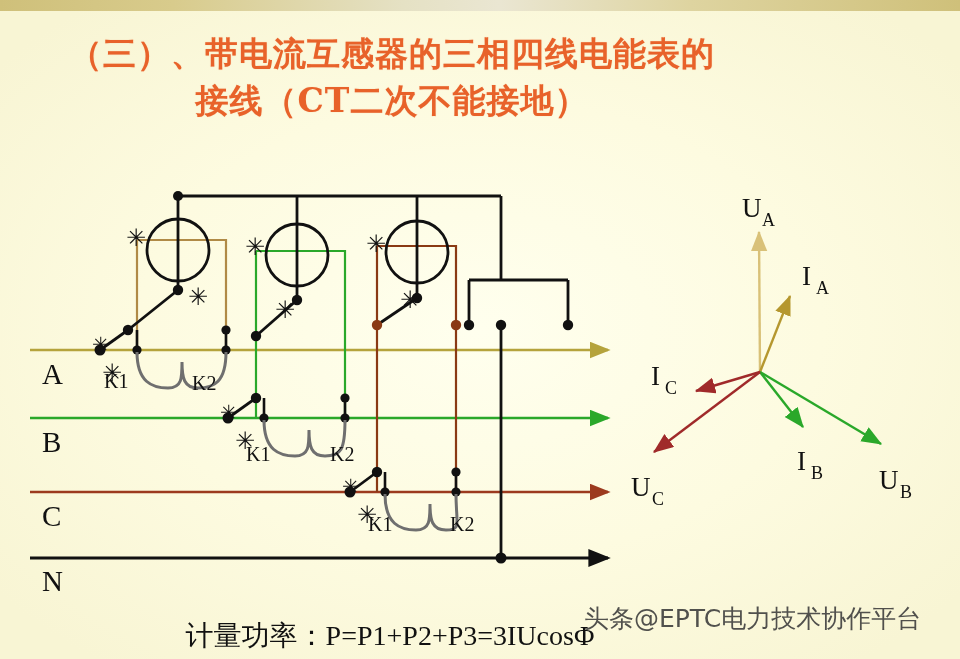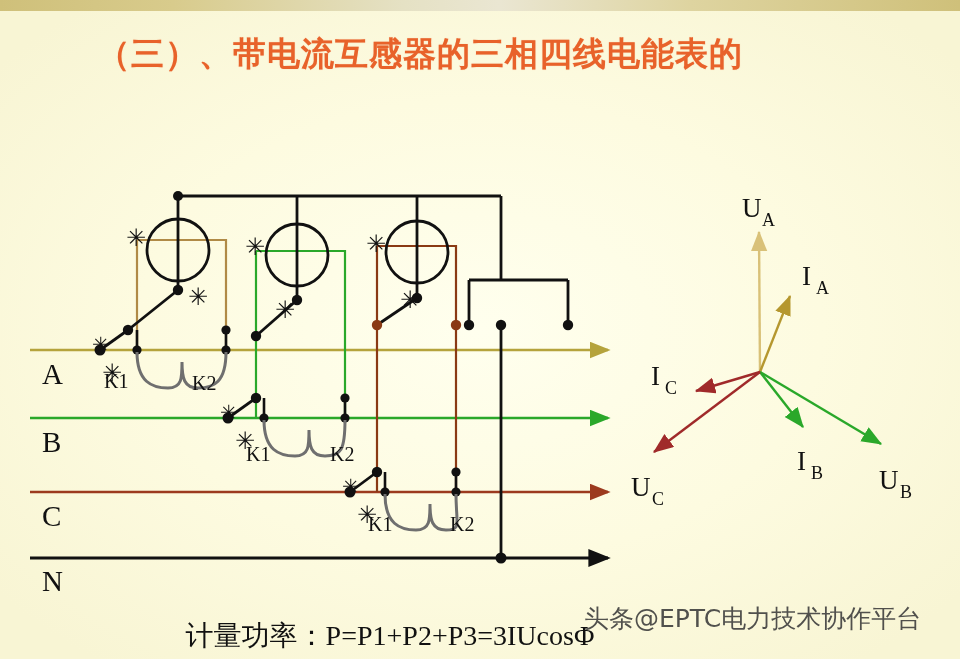--- a/index.html
+++ b/index.html
@@ -21,21 +21,20 @@
   .title{
     position:absolute;left:0;top:30px;width:784px;
     text-align:center;
     color:#e8622a;
     font-family:"DejaVu Serif","Liberation Serif",serif;
     font-weight:bold;
     font-size:33px;
     line-height:47px;
     letter-spacing:1px;
     text-shadow:0 0 1px rgba(232,98,42,.35);
-    padding-left:28px;
   }
   .title span{display:block;}
   svg#diagram{position:absolute;left:0;top:0;width:960px;height:659px;}
   .formula{
     position:absolute;left:0;top:617px;width:780px;text-align:center;
     font-size:28px;color:#111;
     font-family:"Liberation Serif","DejaVu Serif",serif;
     letter-spacing:0px;
   }
   .watermark{
@@ -51,20 +50,21 @@
 </style>
 </head>
 <body>
 
 <div id="stage">
 
   <div id="topband"></div>
 
   <div class="title">
     <span>（三）、带电流互感器的三相四线电能表的</span>
+    <span>接线（CT二次不能接地）</span>
   </div>
 
   <svg id="diagram" viewBox="0 0 960 659">
 
     <defs>
       <marker id="ah-tan" markerWidth="9" markerHeight="9" refX="7" refY="3.2" orient="auto">
         <path d="M0,0 L8,3.2 L0,6.4 z" fill="#b5a33c"></path>
       </marker>
       <marker id="ah-green" markerWidth="9" markerHeight="9" refX="7" refY="3.2" orient="auto">
         <path d="M0,0 L8,3.2 L0,6.4 z" fill="#2aa82a"></path>

